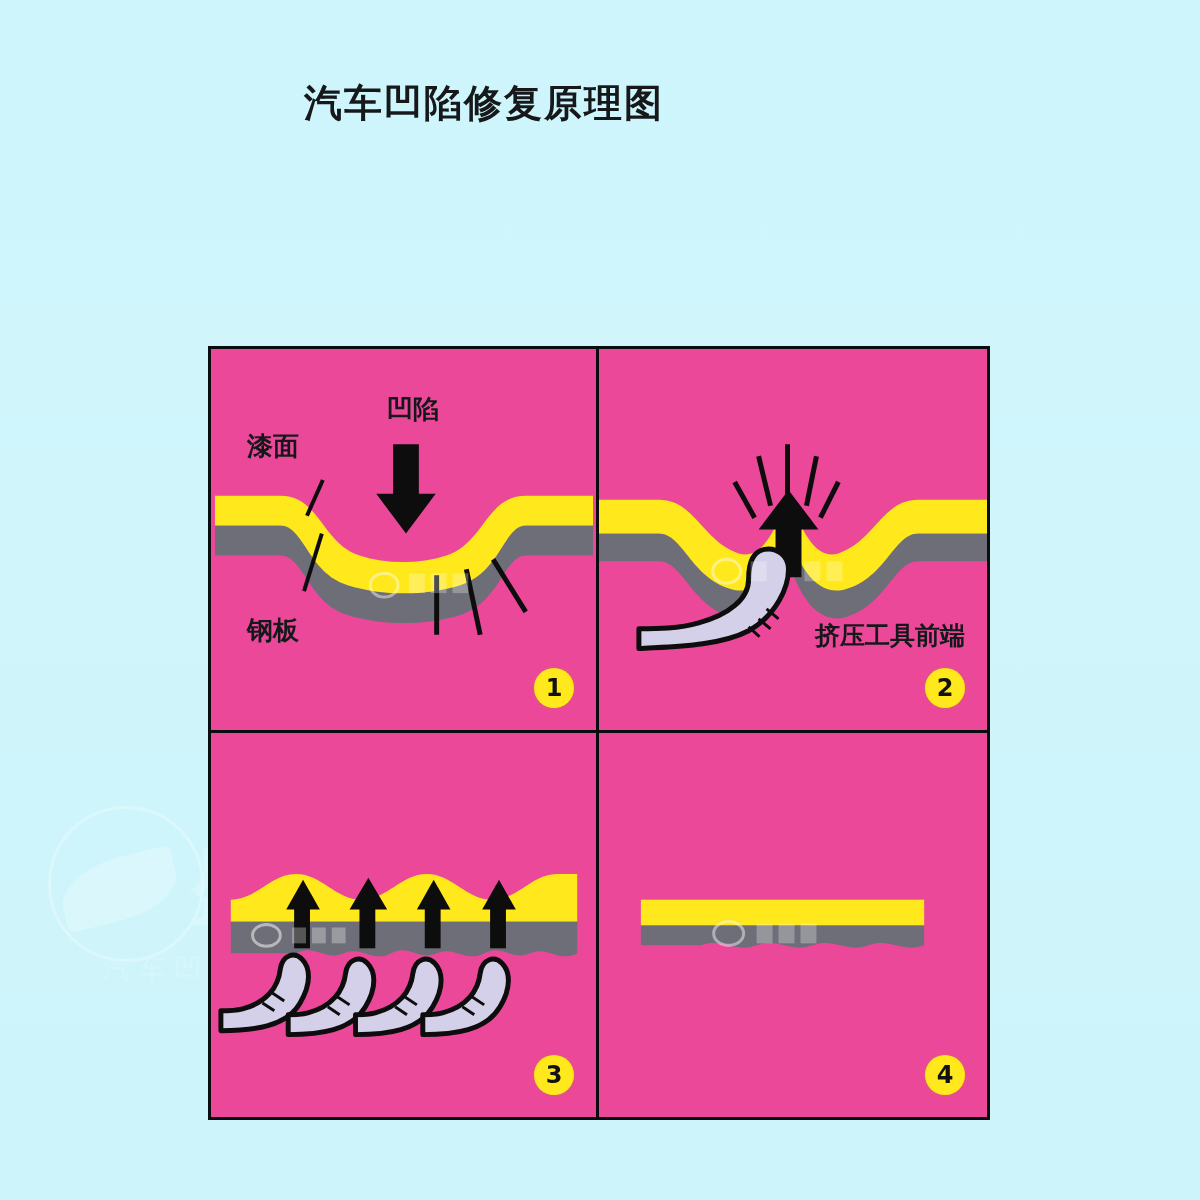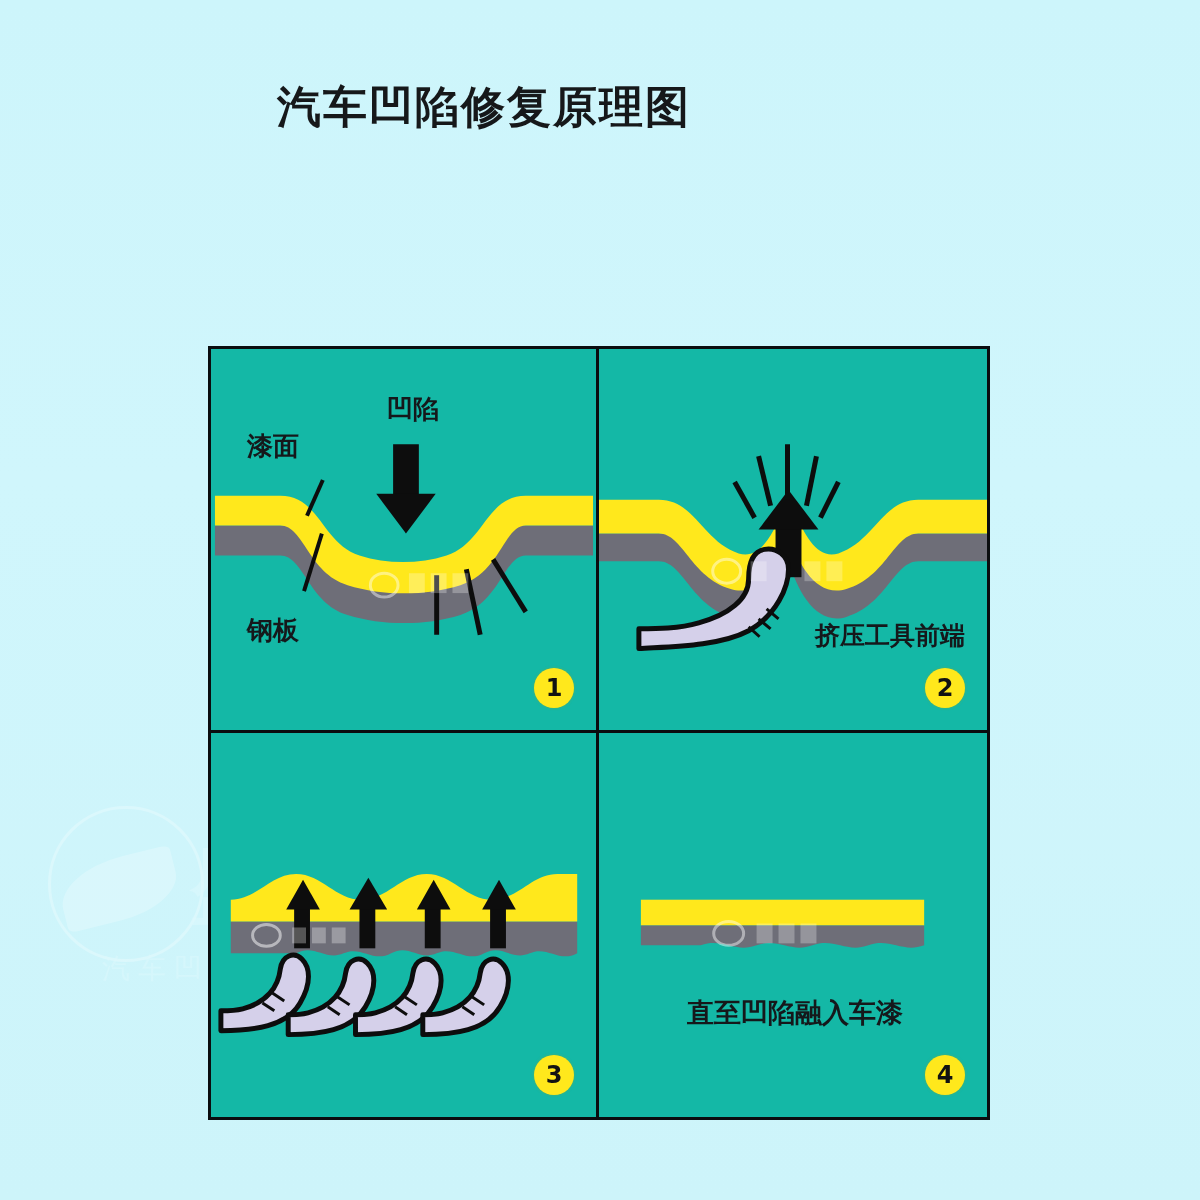--- a/index.html
+++ b/index.html
@@ -23,21 +23,21 @@
     background: linear-gradient(180deg, #cdf5fb 0%, #d0f6fc 40%, #cdf4fa 100%);
   }
 
   
   .title {
     position: absolute;
     top: 78px;
     left: 0;
     width: 968px;
     text-align: center;
-    font-size: 44px;
+    font-size: 38px;
     font-weight: bold;
     letter-spacing: 2px;
     color: #16181a;
     font-family: "DejaVu Sans", "Liberation Sans", sans-serif;
   }
 
   
   .wm {
     position: absolute;
     pointer-events: none;
@@ -95,21 +95,21 @@
     border: 3px solid #0a0d0f;
     background: #d6f8fd;
     box-sizing: border-box;
     display: grid;
     grid-template-columns: 1fr 1fr;
     grid-template-rows: 1fr 1fr;
   }
   .panel {
     position: relative;
     overflow: hidden;
-    background: #14b8a6;
+    background: #ec4899;
     box-sizing: border-box;
   }
   .panel.b-right { border-right: 3px solid #0a0d0f; }
   .panel.b-bottom { border-bottom: 3px solid #0a0d0f; }
 
   .badge {
     position: absolute;
     right: 22px;
     bottom: 22px;
     width: 40px;
@@ -303,18 +303,17 @@
 
         <path d="M42 194 L326 194 L326 214 C304 222 292 206 270 214 C248 222 236 206 214 214 C192 222 180 206 158 214 C136 222 124 206 102 214 L42 214 Z" fill="#6e6e78"></path>
 
         <g opacity=".45">
           <ellipse cx="130" cy="202" rx="15" ry="12" fill="none" stroke="#ffffff" stroke-width="3"></ellipse>
           <rect x="158" y="192" width="16" height="20" fill="#ffffff" opacity=".6"></rect>
           <rect x="180" y="192" width="16" height="20" fill="#ffffff" opacity=".6"></rect>
           <rect x="202" y="192" width="16" height="20" fill="#ffffff" opacity=".6"></rect>
         </g>
       </svg>
-      <div class="cn-label p4-done">直至凹陷融入车漆</div>
       <div class="badge">4</div>
     </div>
 
   </div>
 </div>
 
 </body></html>

